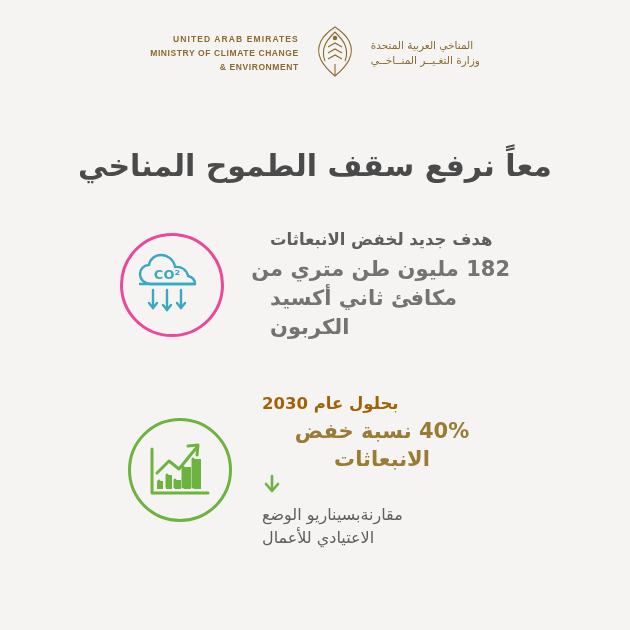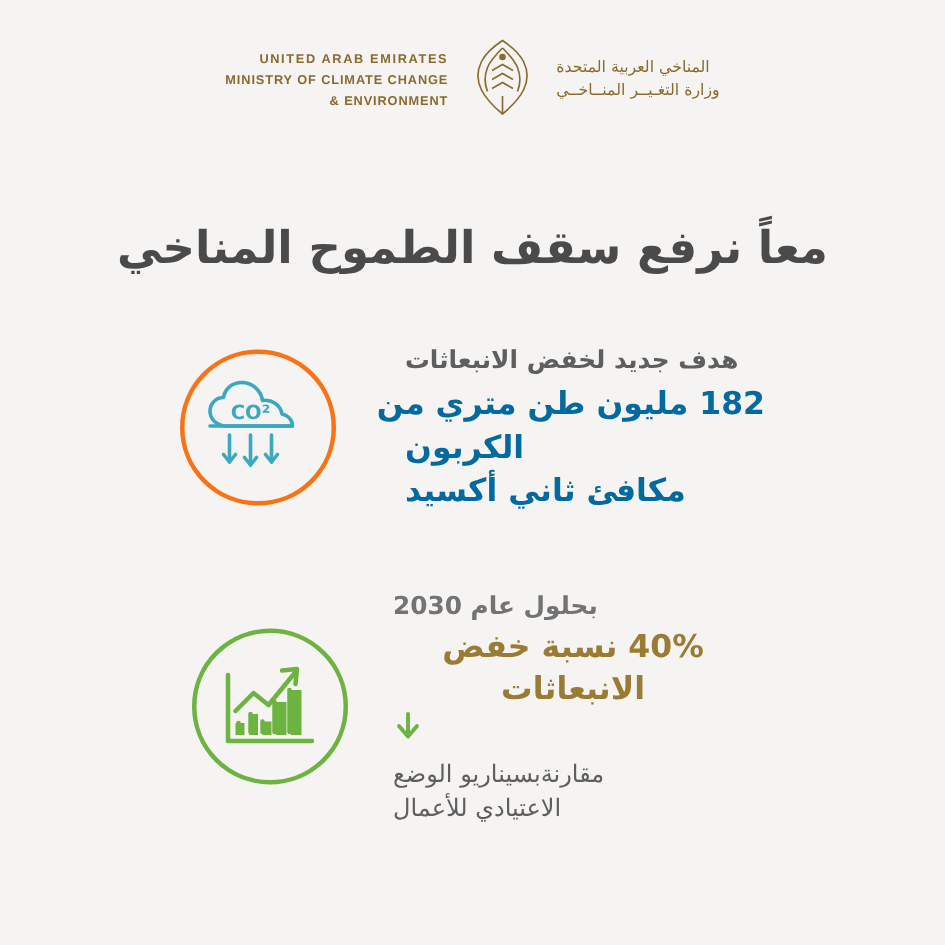--- a/index.html
+++ b/index.html
@@ -99,37 +99,37 @@
     direction: rtl;
     line-height: 1.42;
   }
   .b1-line1 {
     color: #5e5e5e;
     font-size: 16.5px;
     font-weight: bold;
     margin-bottom: 4px;
   }
   .b1-big {
-    color: #0369a1;
+    color: #737373;
     font-size: 21px;
     font-weight: bold;
     line-height: 1.38;
   }
   .icon-circle {
     border-radius: 50%;
     box-sizing: border-box;
     display: flex;
     align-items: center;
     justify-content: center;
     background: transparent;
   }
   .circle-co2 {
     width: 104px;
     height: 104px;
-    border: 3px solid #f97316;
+    border: 3px solid #ec4899;
   }
   .circle-chart {
     width: 104px;
     height: 104px;
     border: 3px solid #6cb33f;
   }
 
   
   .block-2 {
     top: 392px;
@@ -138,21 +138,21 @@
     justify-content: center;
     gap: 30px;
   }
   .b2-text {
     width: 240px;
     text-align: left;
     direction: rtl;
     line-height: 1.4;
   }
   .b2-line1 {
-    color: #737373;
+    color: #a16207;
     font-size: 16.5px;
     font-weight: bold;
     margin-bottom: 3px;
   }
   .b2-big {
     color: #9a7b33;
     font-size: 21px;
     font-weight: bold;
     line-height: 1.32;
     text-align: center;
@@ -204,22 +204,22 @@
     </div>
   </div>
 
   <div class="headline">معاً نرفع سقف الطموح المناخي</div>
 
   <div class="block block-1">
     <div class="b1-text">
       <div class="b1-line1">هدف جديد لخفض الانبعاثات</div>
       <div class="b1-big">
         <div class="nowrap">182 مليون طن متري من</div>
+        <div class="nowrap">مكافئ ثاني أكسيد</div>
         <div class="nowrap">الكربون</div>
-        <div class="nowrap">مكافئ ثاني أكسيد</div>
       </div>
     </div>
 
     <div class="icon-circle circle-co2">
       <svg width="76" height="70" viewBox="0 0 76 70" aria-hidden="true">
         <g fill="none" stroke="#3aa8c1" stroke-width="2.4" stroke-linecap="round" stroke-linejoin="round">
           <path d="M17 34 C10 34 6 29 6 24 C6 19 10 15 15 15 C16 9 21 5 27 5 C34 5 40 10 41 17 C47 16 53 20 54 26 C58 27 61 30 61 34 C61 34 58 34 58 34 Z"></path>
           <path d="M6 34 L61 34"></path>
           <path d="M19 40 L19 58"></path>
             <path d="M15 53 L19 58 L23 53"></path>

